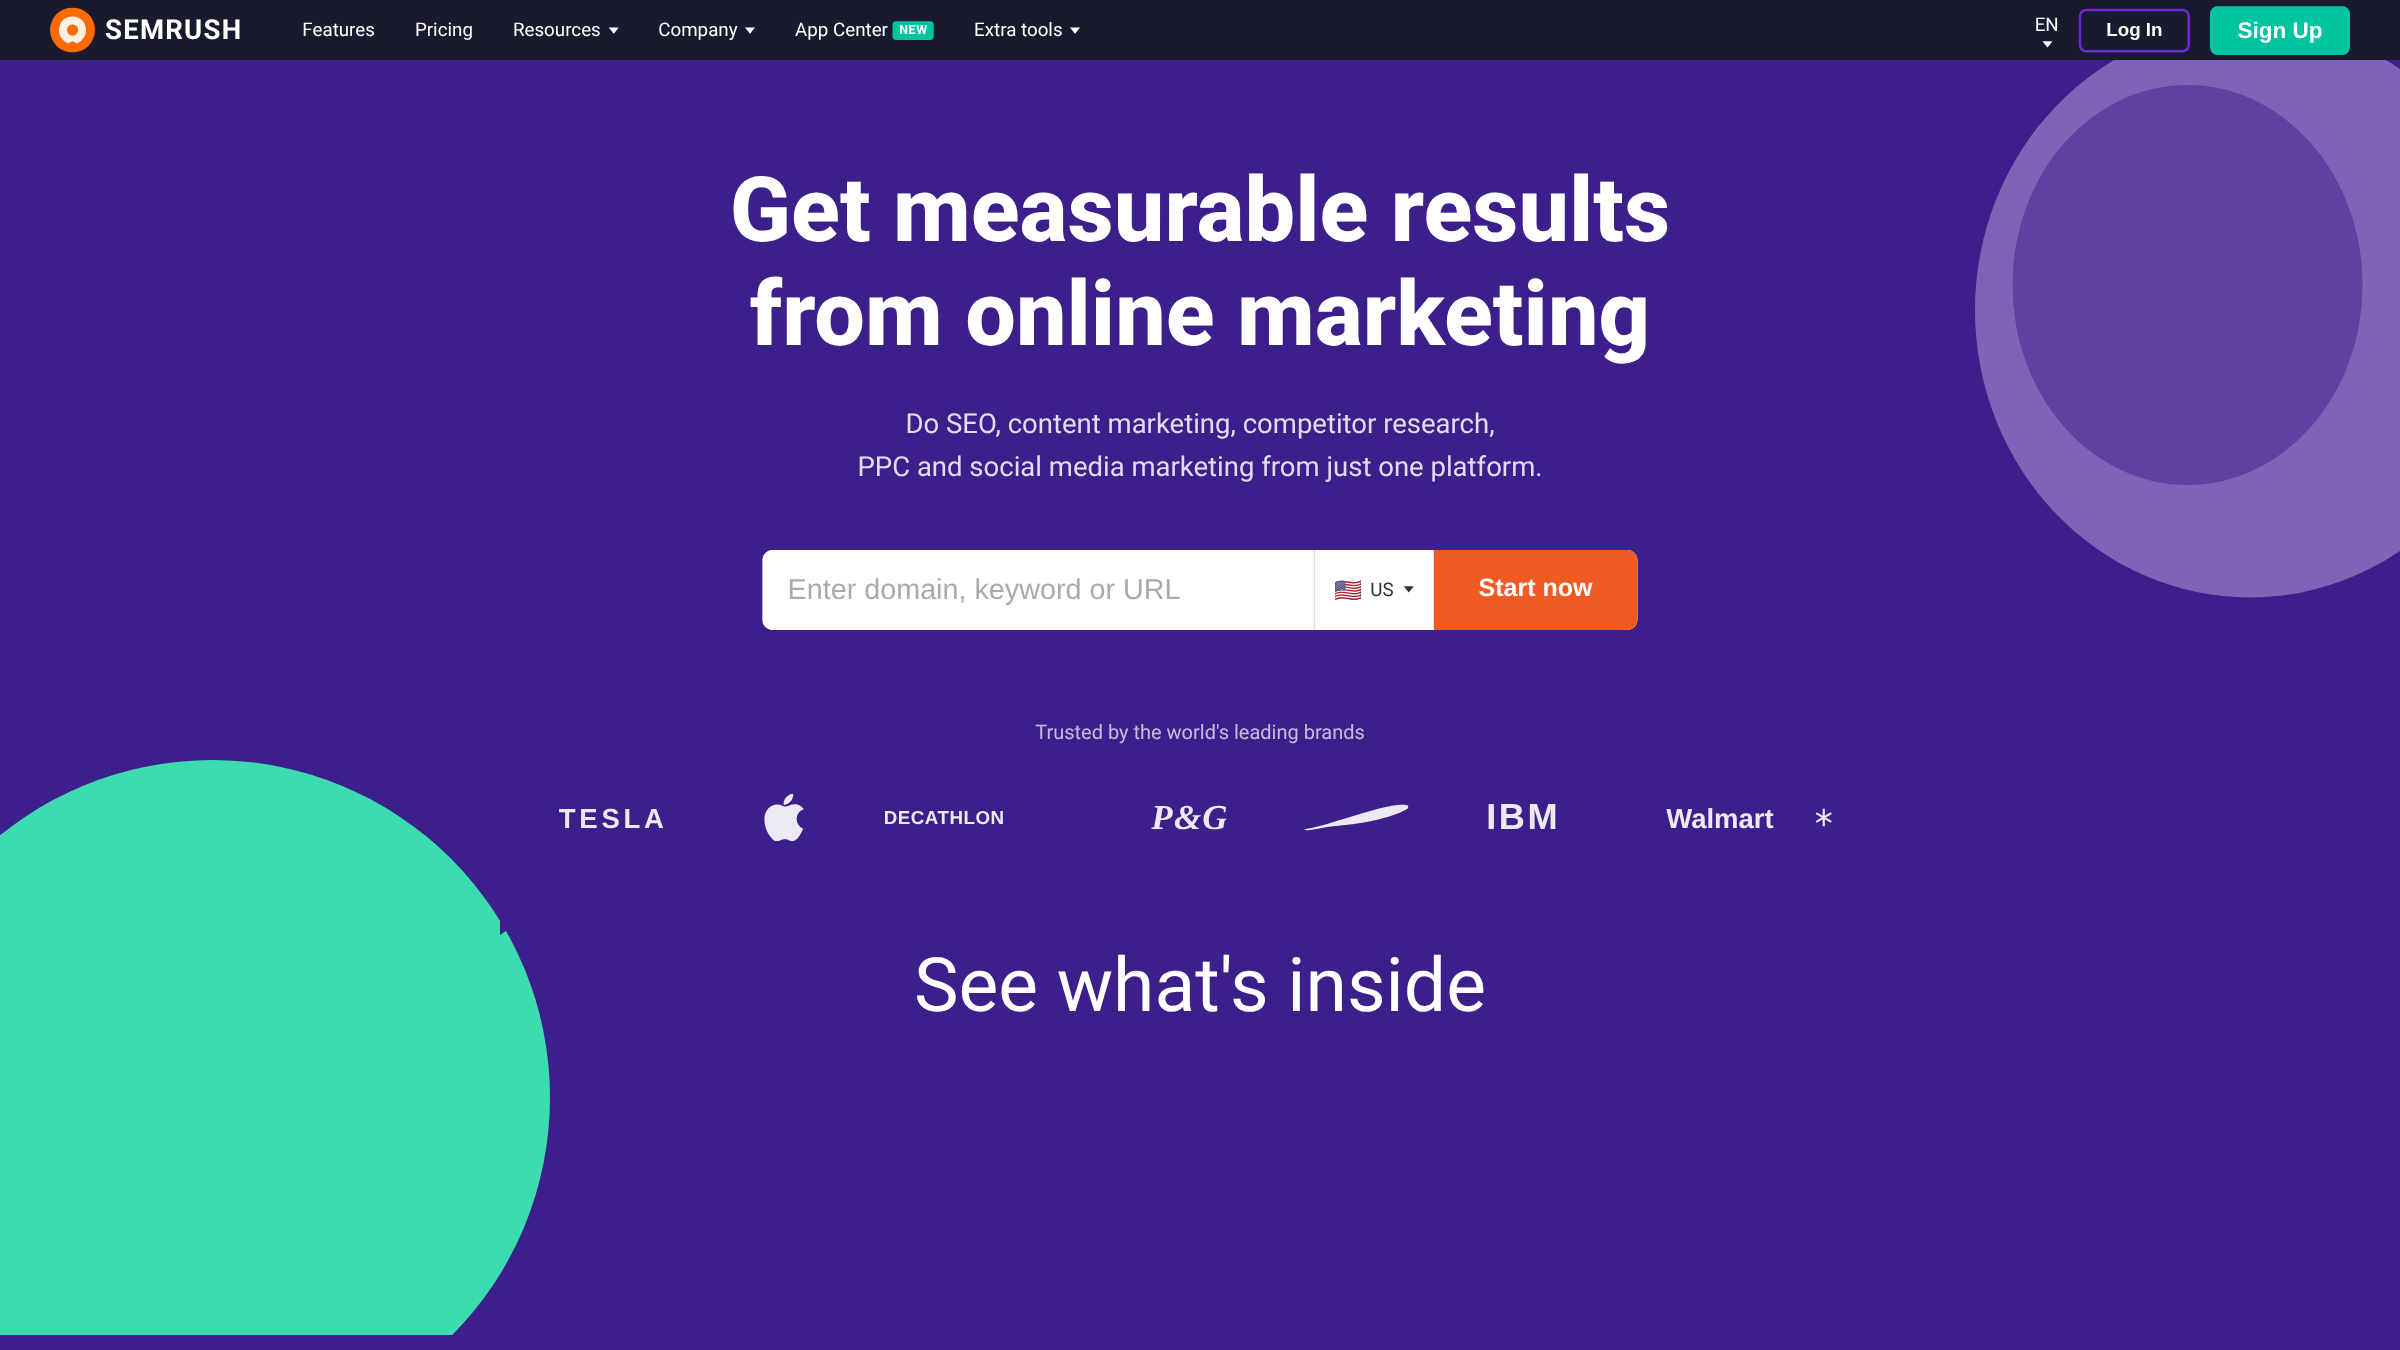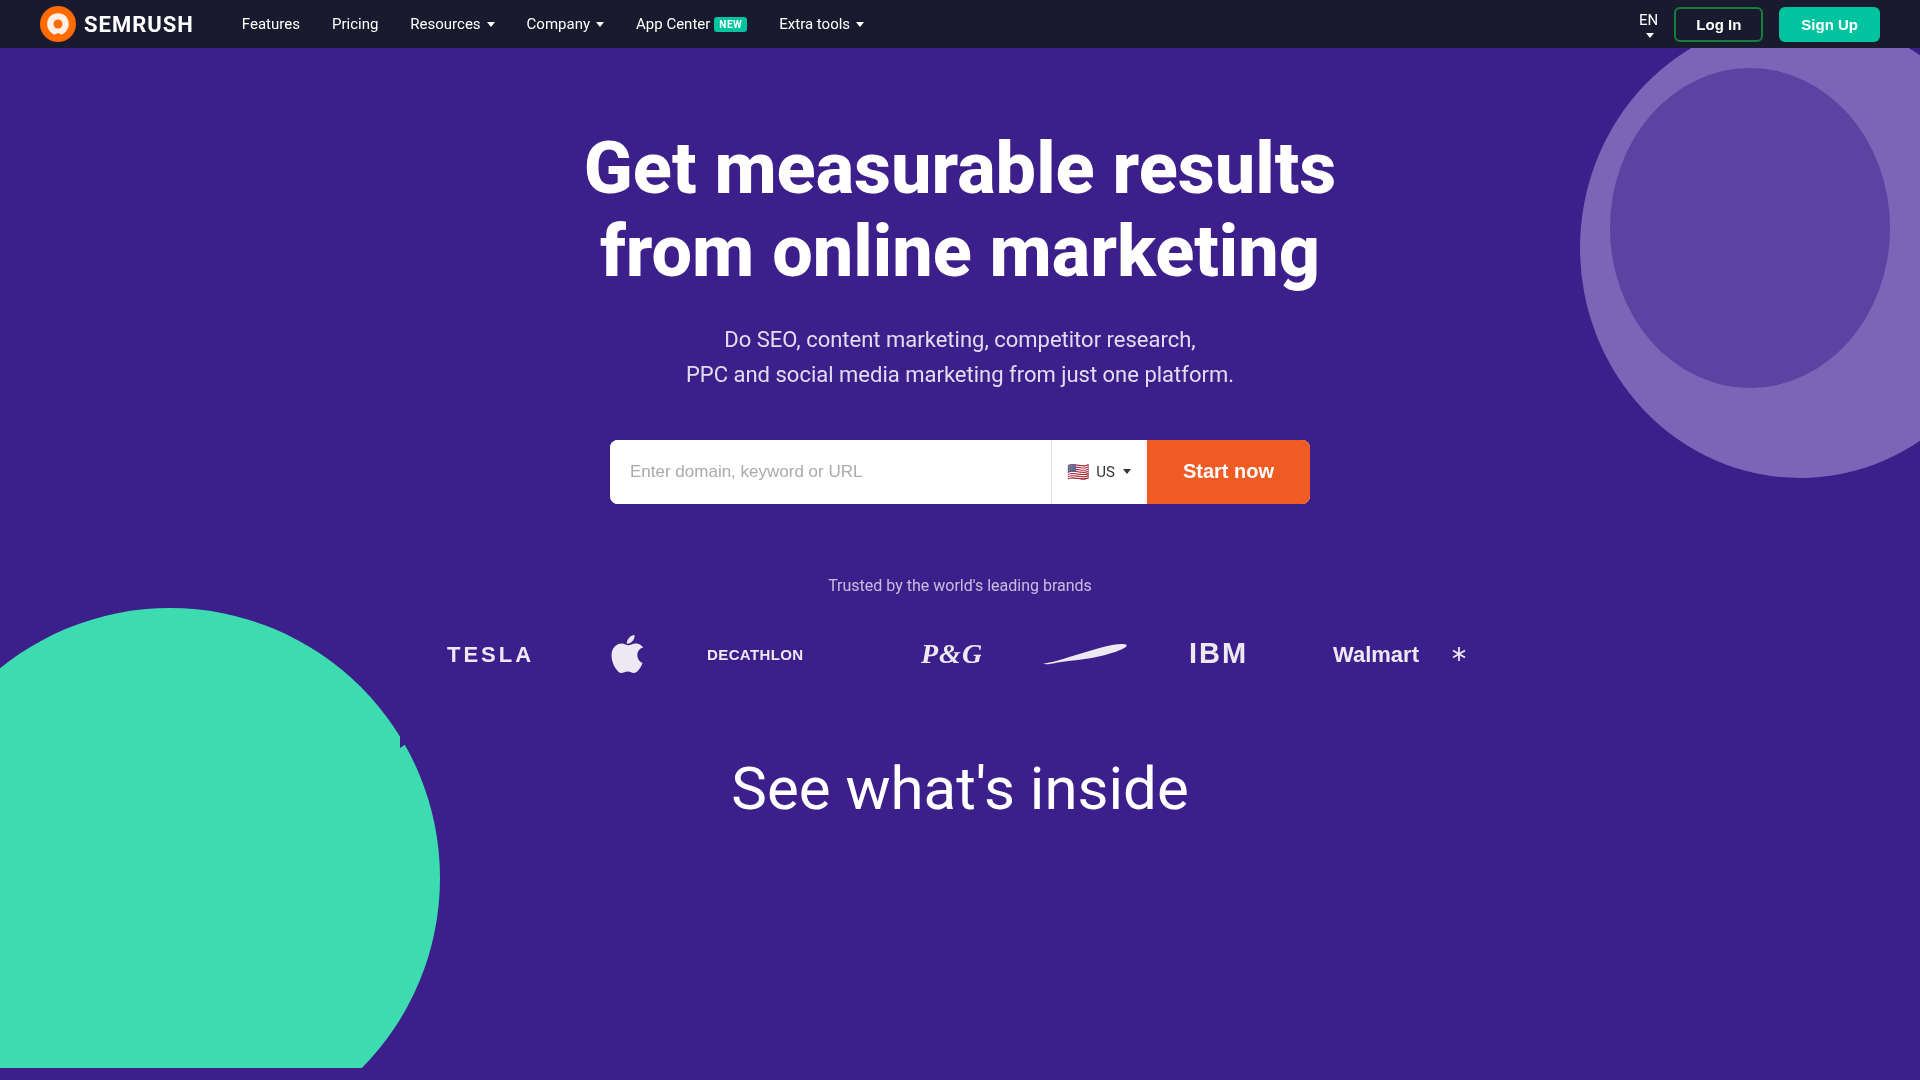--- a/index.html
+++ b/index.html
@@ -80,35 +80,35 @@
       color: #fff;
       font-size: 15px;
       display: flex;
       align-items: center;
       gap: 4px;
       cursor: pointer;
       flex-direction: column;
     }
     .btn-login {
       background: transparent;
-      border: 2px solid #15803d;
+      border: 2px solid #6d28d9;
       color: #fff;
       padding: 7px 20px;
       border-radius: 6px;
       font-size: 15px;
       font-weight: 600;
       cursor: pointer;
     }
     .btn-signup {
       background: #00c4a0;
       border: none;
       color: #fff;
       padding: 9px 22px;
       border-radius: 6px;
-      font-size: 15px;
+      font-size: 18px;
       font-weight: 600;
       cursor: pointer;
     }
 
     
     .hero {
       background: #3d1f8c;
       min-height: 1020px;
       position: relative;
       display: flex;
@@ -146,21 +146,21 @@
       border-radius: 8px;
       overflow: hidden;
       width: 700px;
       height: 64px;
       margin: 0 auto;
     }
     .search-input {
       flex: 1;
       border: none;
       outline: none;
-      font-size: 17px;
+      font-size: 23px;
       padding: 0 20px;
       color: #333;
       height: 100%;
     }
     .search-input::placeholder { color: #aaa; }
     .country-selector {
       display: flex;
       align-items: center;
       gap: 6px;
       padding: 0 16px;

